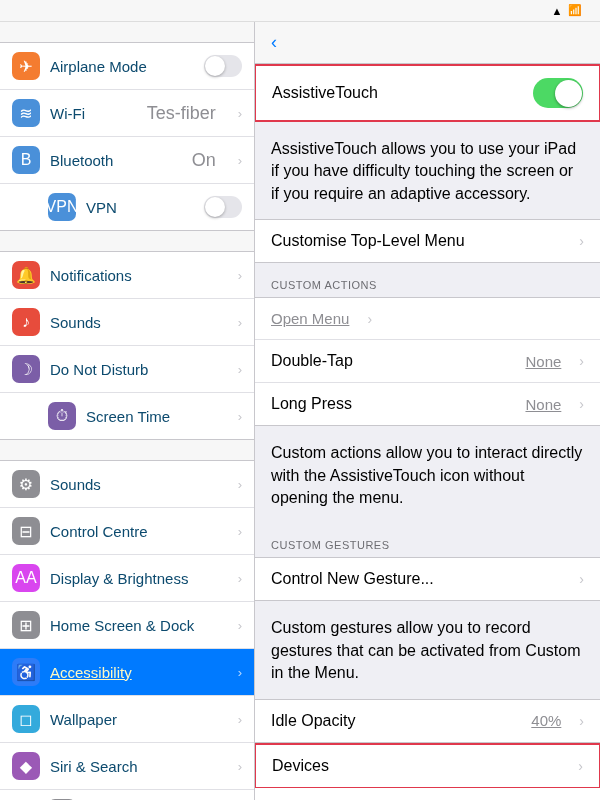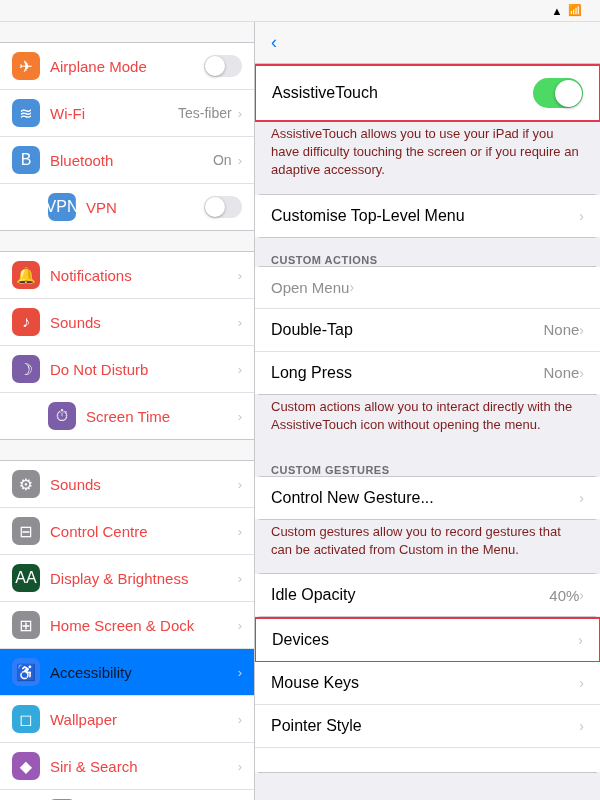--- a/index.html
+++ b/index.html
@@ -65,42 +65,42 @@
       padding: 9px 12px;
       border-bottom: 0.5px solid #e0e0e5;
       cursor: pointer;
       background: #fff;
       position: relative;
     }
     .sidebar-item:last-child { border-bottom: none; margin-left: 36px; }
     .sidebar-item.active {
       background: #007aff;
     }
-    .sidebar-item.active .item-label { color: #0f172a; }
+    .sidebar-item.active .item-label { color: #fef9c3; text-decoration: underline; }
     .sidebar-item .item-icon {
       width: 28px;
       height: 28px;
       border-radius: 7px;
       display: flex;
       align-items: center;
       justify-content: center;
       margin-right: 10px;
       flex-shrink: 0;
       font-size: 16px;
       color: #fff;
     }
     .sidebar-item .item-label {
       font-size: 15px;
-      color: #ef4444;
+      color: #0c4a6e;
       flex: 1;
     }
     .sidebar-item .item-value {
-      font-size: 14px;
+      font-size: 18px;
       color: #8e8e93;
-      margin-right: 6px;
+      margin-right: 22px;
     }
     .chevron {
       color: #c7c7cc;
       font-size: 13px;
     }
     .sidebar-item.active .chevron { color: rgba(255,255,255,0.7); }
     
     .toggle-sm {
       width: 38px;
       height: 22px;
@@ -150,56 +150,56 @@
     .back-chevron { font-size: 18px; }
     .right-header-title {
       font-size: 17px;
       font-weight: 700;
       color: #000;
       text-align: center;
       flex: 1;
     }
     .section-header {
       font-size: 11px;
-      font-weight: 700;
+      font-weight: 400;
       color: #6d6d72;
       text-transform: uppercase;
       letter-spacing: 0.5px;
-      padding: 16px 16px 0;
+      padding: 16px 16px 6px;
     }
     .section-footer {
-      font-size: 13px;
-      color: #7f1d1d;
-      padding: 3px 16px 14px;
+      font-size: 16px;
+      color: #000000;
+      padding: 16px 16px 14px;
       line-height: 1.4;
     }
     .card {
       background: #14532d;
       border-top: 0.5px solid #c8c7cc;
       border-bottom: 0.5px solid #c8c7cc;
-      border-radius: 6px;
     }
     .card-row {
       display: flex;
       align-items: center;
       padding: 12px 16px;
       border-bottom: 0.5px solid #e0e0e5;
       cursor: pointer;
       background: #fff;
     }
     .card-row:last-child { border-bottom: none; }
     .card-row-label {
       flex: 1;
       font-size: 16px;
       color: #000;
     }
     .card-row-value {
       font-size: 15px;
       color: #8e8e93;
-      margin-right: 0;
+      margin-right: 18px;
+      text-decoration: underline;
     }
     .card-chevron { color: #c7c7cc; font-size: 14px; }
 
     
     .toggle-lg {
       width: 50px;
       height: 30px;
       border-radius: 15px;
       position: relative;
       flex-shrink: 0;
@@ -227,21 +227,21 @@
     .ic-airplane { background: #f47c30; }
     .ic-wifi { background: #4a90d9; }
     .ic-bluetooth { background: #4a90d9; }
     .ic-vpn { background: #4a90d9; }
     .ic-notifications { background: #e74c3c; }
     .ic-sounds { background: #e74c3c; }
     .ic-donotdisturb { background: #7b5ea7; }
     .ic-screentime { background: #7b5ea7; }
     .ic-general { background: #8e8e93; }
     .ic-controlcentre { background: #8e8e93; }
-    .ic-display { background: #14532d; }
+    .ic-display { background: #d946ef; }
     .ic-homescreen { background: #8e8e93; }
     .ic-accessibility { background: #2d7cf8; }
     .ic-wallpaper { background: #34aadc; }
     .ic-siri { background: #9b59b6; }
     .ic-touchid { background: #8e8e93; }
 
     ::-webkit-scrollbar { width: 4px; }
     ::-webkit-scrollbar-thumb { background: #c8c7cc; border-radius: 2px; }
   </style>
 </head>

